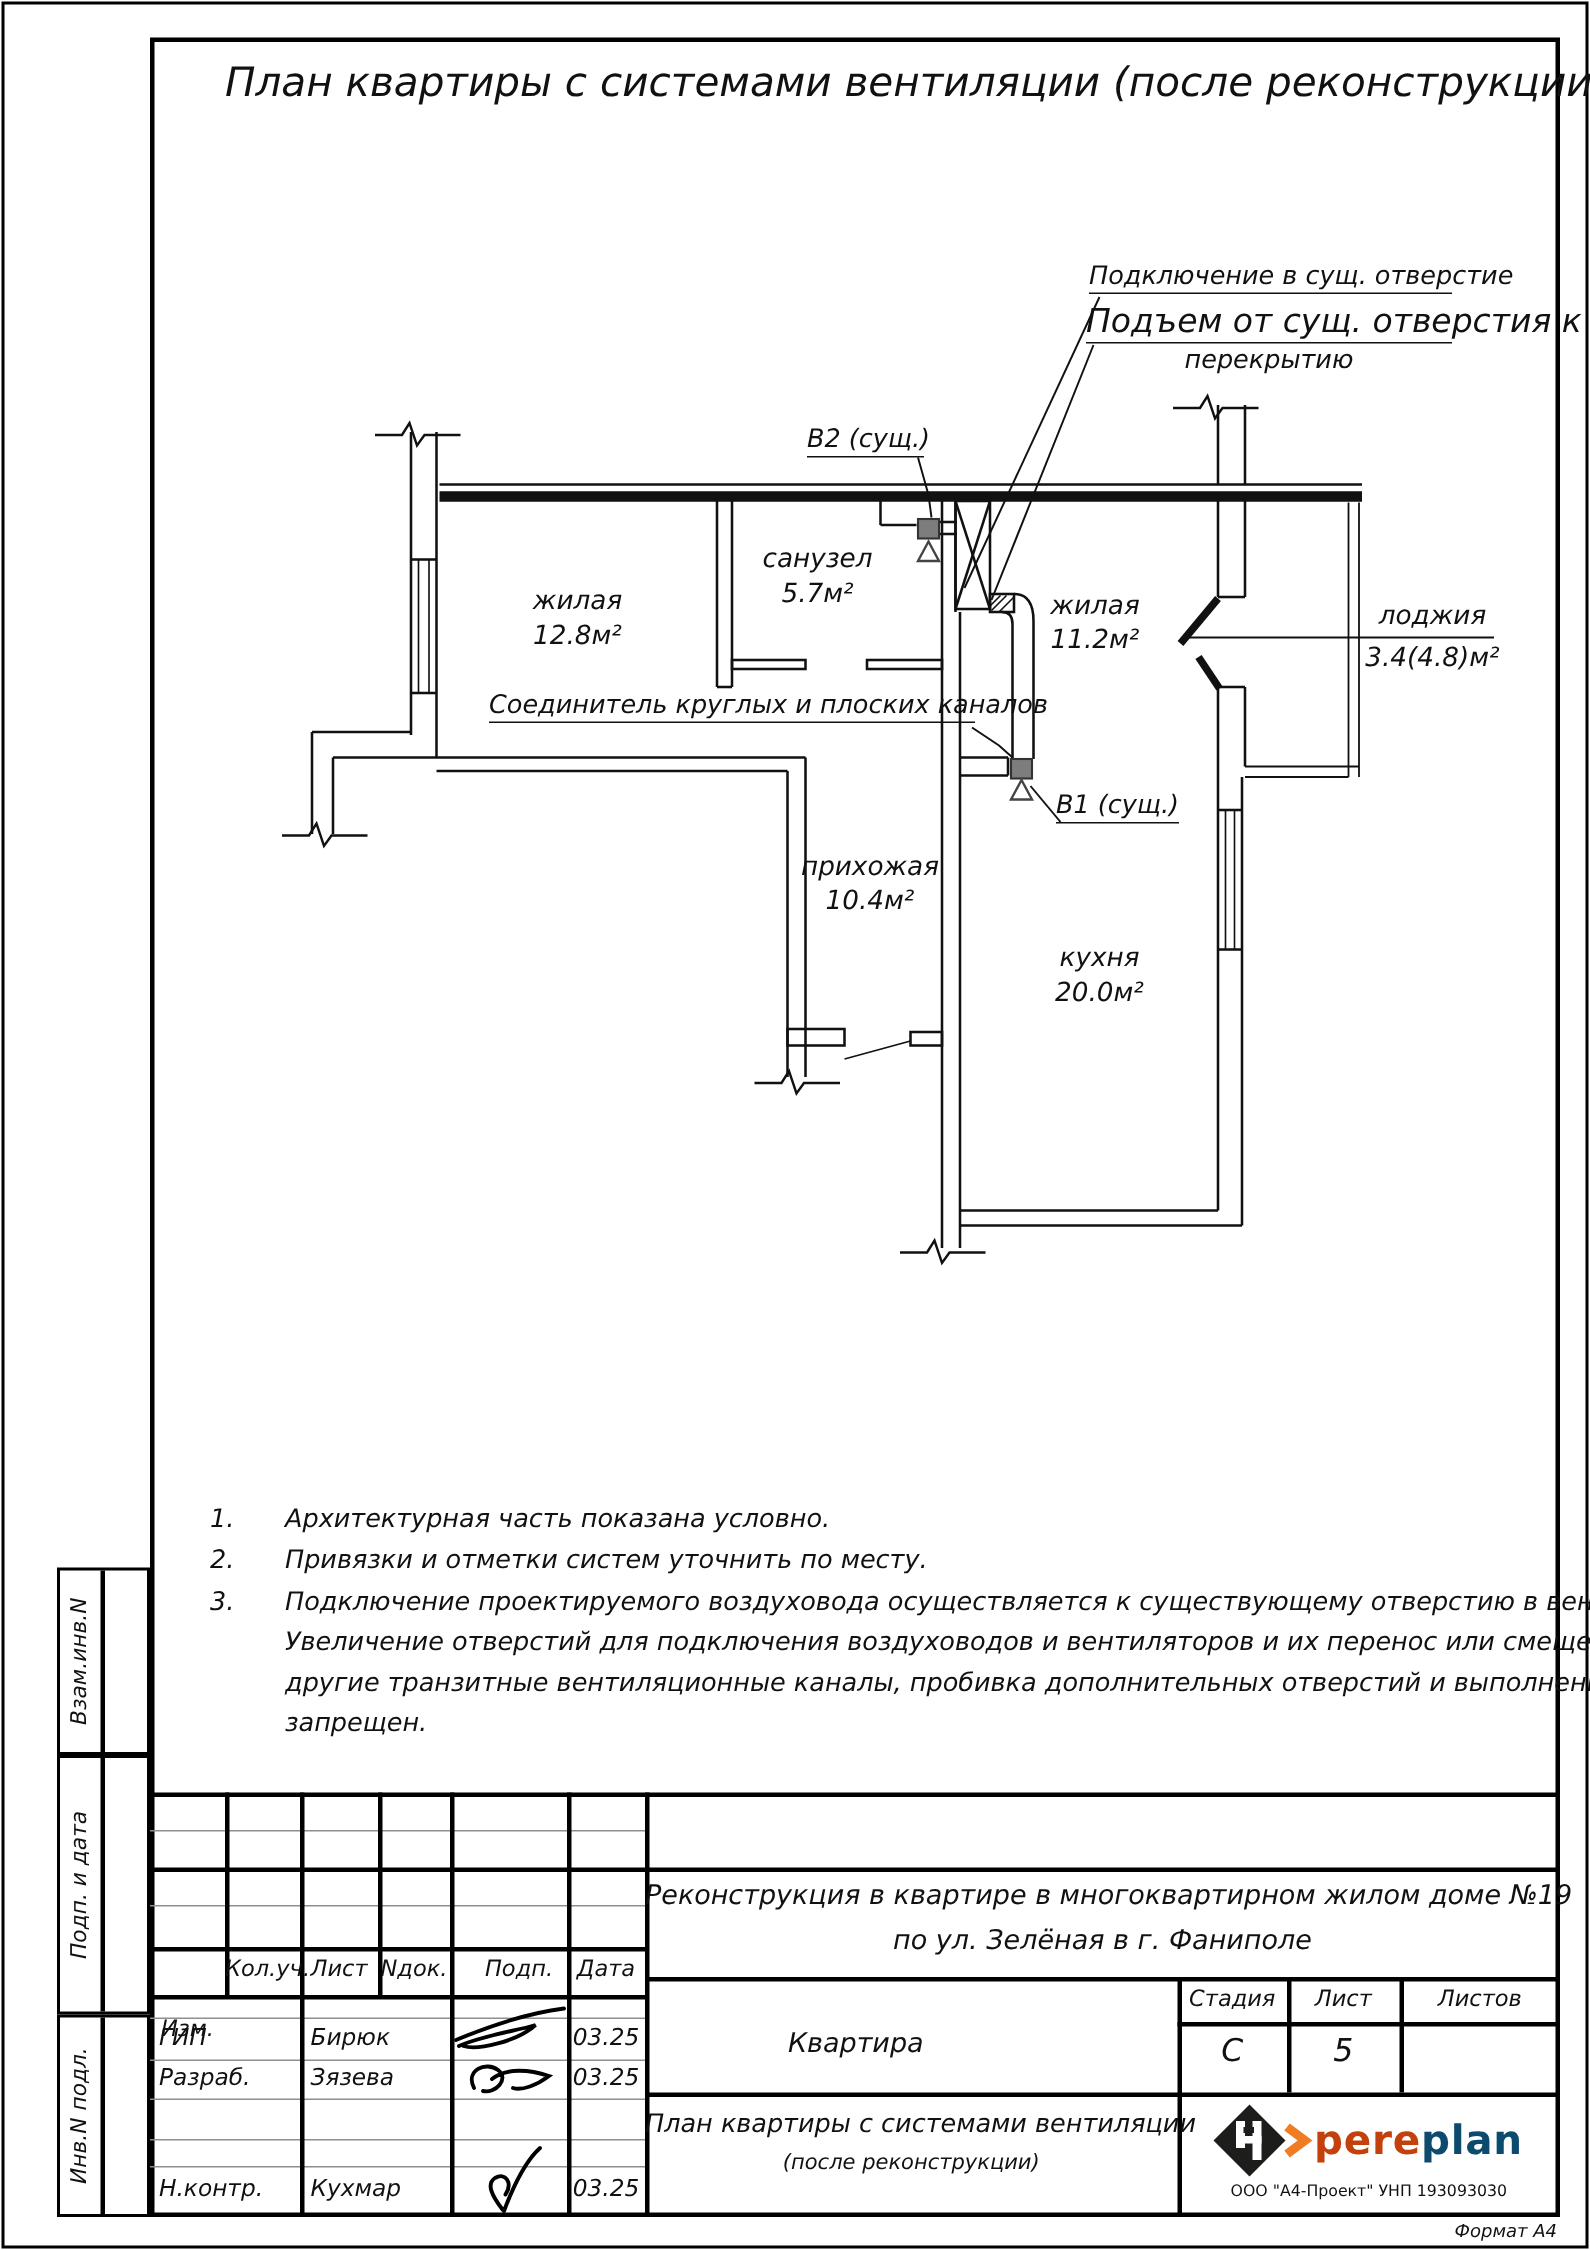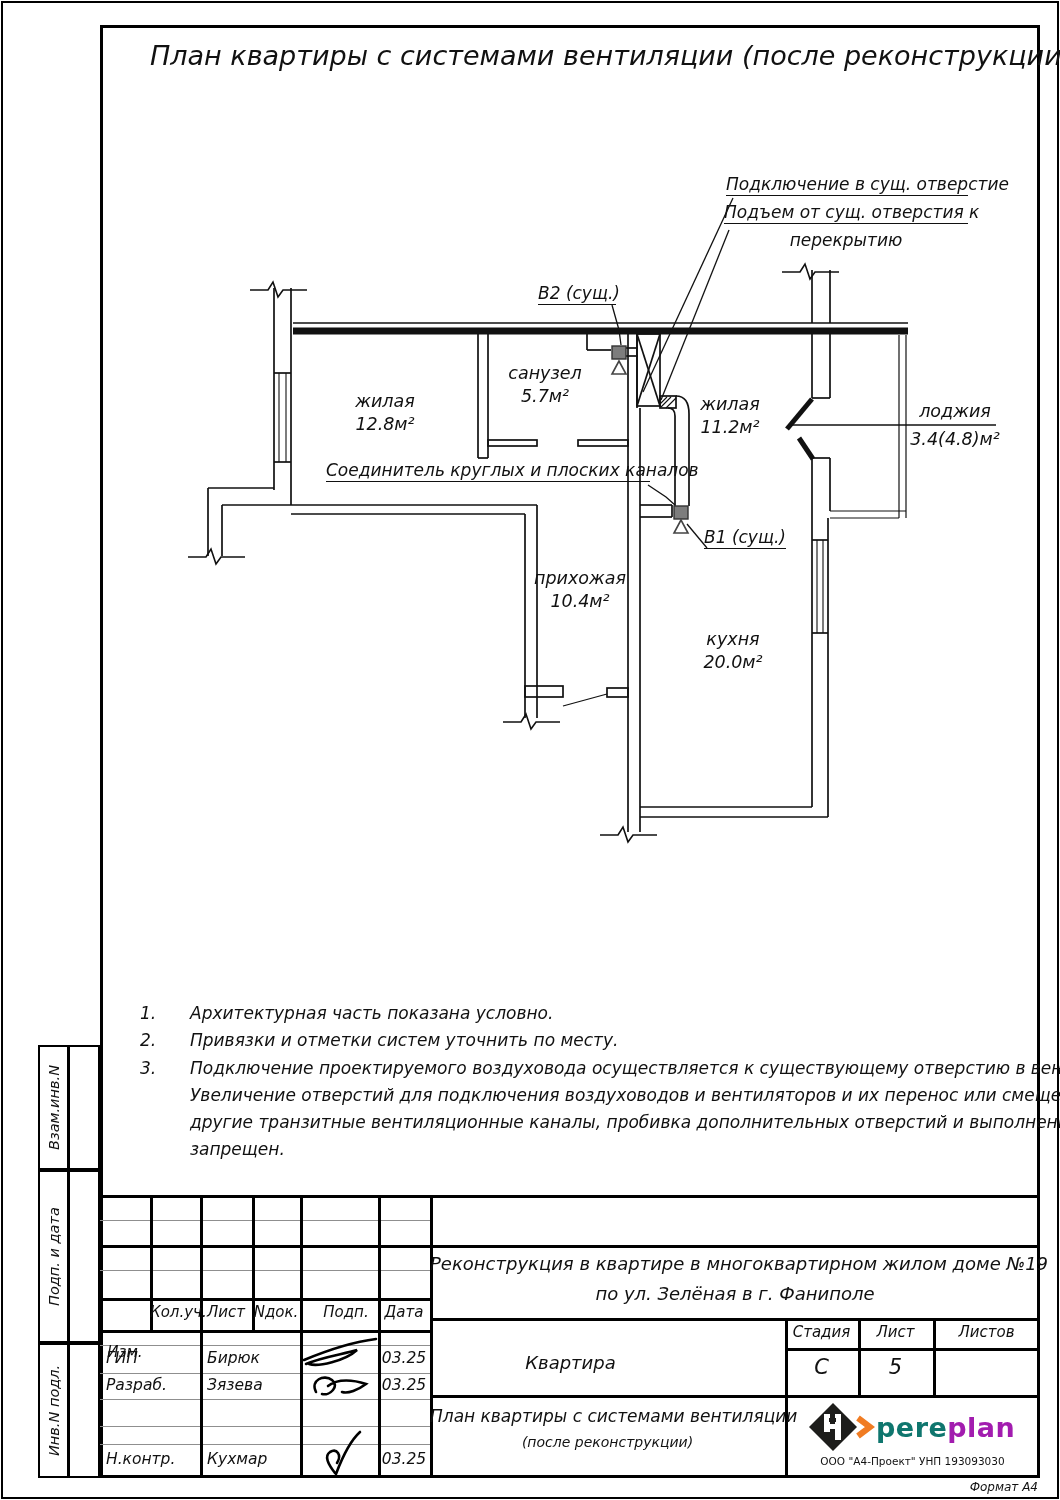--- a/index.html
+++ b/index.html
@@ -144,21 +144,21 @@
       <rect x="612" y="346" width="14" height="13" fill="#7d7d7d" stroke="#333" stroke-width="1.4"></rect>
       <path d="M 619 361 L 612 374 L 626 374 Z" fill="#fff" stroke="#444" stroke-width="1.6"></path>
       <rect x="674" y="506" width="14" height="13" fill="#7d7d7d" stroke="#333" stroke-width="1.4"></rect>
       <path d="M 681 520 L 674 533 L 688 533 Z" fill="#fff" stroke="#444" stroke-width="1.6"></path>
     </g>
   </svg>
 
   <div class="t c" style="left:150px;top:40px;width:760px;font-size:27px;">План квартиры с системами вентиляции (после реконструкции)</div>
 
   <div class="t c ul" style="left:726px;top:174px;width:242px;font-size:17px;">Подключение в сущ. отверстие</div>
-  <div class="t c ul" style="left:724px;top:202px;width:244px;font-size:17px;text-align:right;">Подъем от сущ. отверстия к</div>
+  <div class="t c ul" style="left:724px;top:202px;width:244px;font-size:22px;text-align:right;">Подъем от сущ. отверстия к</div>
   <div class="t c" style="left:724px;top:230px;width:244px;font-size:17px;">перекрытию</div>
   <div class="t c ul" style="left:538px;top:283px;width:78px;font-size:17px;">В2 (сущ.)</div>
   <div class="t c ul" style="left:326px;top:460px;width:324px;font-size:17px;">Соединитель круглых и плоских каналов</div>
   <div class="t c ul" style="left:704px;top:527px;width:82px;font-size:17px;">В1 (сущ.)</div>
 
   <div class="room" style="left:300px;top:390px;width:170px;">
     <div>жилая</div>
     <div>12.8м²</div>
   </div>
   <div class="room" style="left:470px;top:362px;width:150px;">
@@ -274,18 +274,18 @@
 
   <div class="logo-wrap">
     <svg width="68" height="50" viewBox="0 0 68 50">
       <path d="M25 1 L49 25 L25 49 L1 25 Z" fill="#1d1d1b"></path>
       <rect x="16" y="12" width="6" height="18" fill="#fff"></rect>
       <rect x="27" y="12" width="6" height="26" fill="#fff"></rect>
       <rect x="16" y="22" width="17" height="5" fill="#fff"></rect>
       <rect x="21" y="16" width="7" height="4" fill="#1d1d1b"></rect>
       <path d="M50 16 L62 25 L50 34" stroke="#f07c23" stroke-width="6" fill="none"></path>
     </svg>
-    <div class="logo-text"><span style="color:#0f766e">pere</span><span style="color:#a21caf">plan</span></div>
+    <div class="logo-text"><span style="color:#c2410c">pere</span><span style="color:#0c4a6e">plan</span></div>
   </div>
   <div class="t c" style="left:785px;top:1455px;width:255px;font-size:10.5px;font-style:normal;">ООО "А4-Проект" УНП 193093030</div>
 
   <div class="t" style="left:880px;top:1480px;width:158px;font-size:12px;text-align:right;font-style:italic;">Формат А4</div>
 </div>
 
 </body></html>

